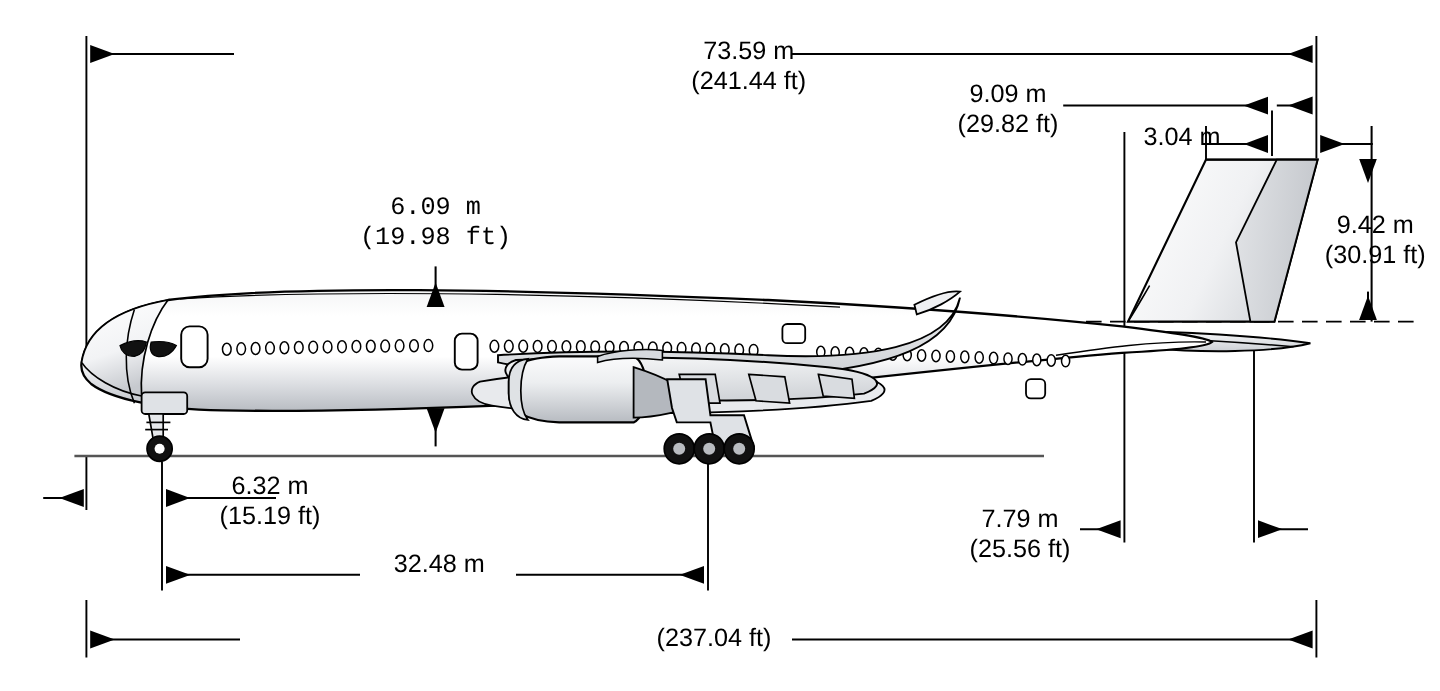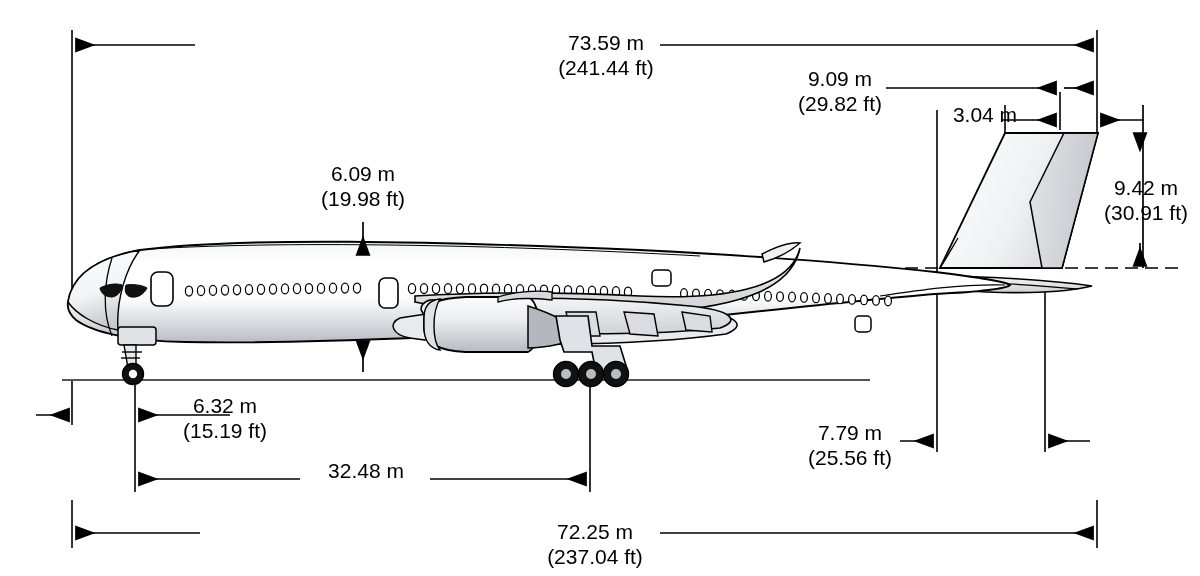--- a/index.html
+++ b/index.html
@@ -266,56 +266,55 @@
       <line x1="430" y1="479" x2="586" y2="479" marker-end="url(#arrI)"></line>
 
       <line x1="900" y1="441" x2="933" y2="441" marker-end="url(#arrI)"></line>
       <line x1="1090" y1="441" x2="1049" y2="441" marker-end="url(#arrI)"></line>
 
       <line x1="200" y1="533" x2="76" y2="533" marker-end="url(#arrI)"></line>
       <line x1="660" y1="533" x2="1093" y2="533" marker-end="url(#arrI)"></line>
     </g>
   </svg>
 
-  <div class="dim-label" style="left:511px; top:30px; width:190px;">
+  <div class="dim-label" style="left:529px; top:30px; width:190px;">
     <span class="metric">73.59 m</span>
     <span class="imperial">(241.44 ft)</span>
   </div>
 
   <div class="dim-label" style="left:775px; top:66px; width:130px;">
     <span class="metric">9.09 m</span>
     <span class="imperial">(29.82 ft)</span>
   </div>
 
   <div class="dim-label" style="left:925px; top:102px; width:120px;">
     <span class="metric">3.04 m</span>
   </div>
 
   <div class="dim-label" style="left:1092px; top:175px; width:108px;">
     <span class="metric">9.42 m</span>
     <span class="imperial">(30.91 ft)</span>
   </div>
 
-  <div class="dim-label" style="left:297px; top:161px; width:132px;">
+  <div class="dim-label" style="left:297px; top:161px; width:132px;font-family:Liberation Mono, monospace;">
     <span class="metric">6.09 m</span>
     <span class="imperial">(19.98 ft)</span>
   </div>
 
   <div class="dim-label" style="left:155px; top:393px; width:140px;">
     <span class="metric">6.32 m</span>
     <span class="imperial">(15.19 ft)</span>
   </div>
 
   <div class="dim-label" style="left:282px; top:458px; width:168px;">
     <span class="metric">32.48 m</span>
   </div>
 
   <div class="dim-label" style="left:785px; top:420px; width:130px;">
     <span class="metric">7.79 m</span>
     <span class="imperial">(25.56 ft)</span>
   </div>
 
   <div class="dim-label" style="left:500px; top:519px; width:190px;">
-    <span class="metric">72.25 m</span>
     <span class="imperial">(237.04 ft)</span>
   </div>
 
 </div>
 
 </body></html>

